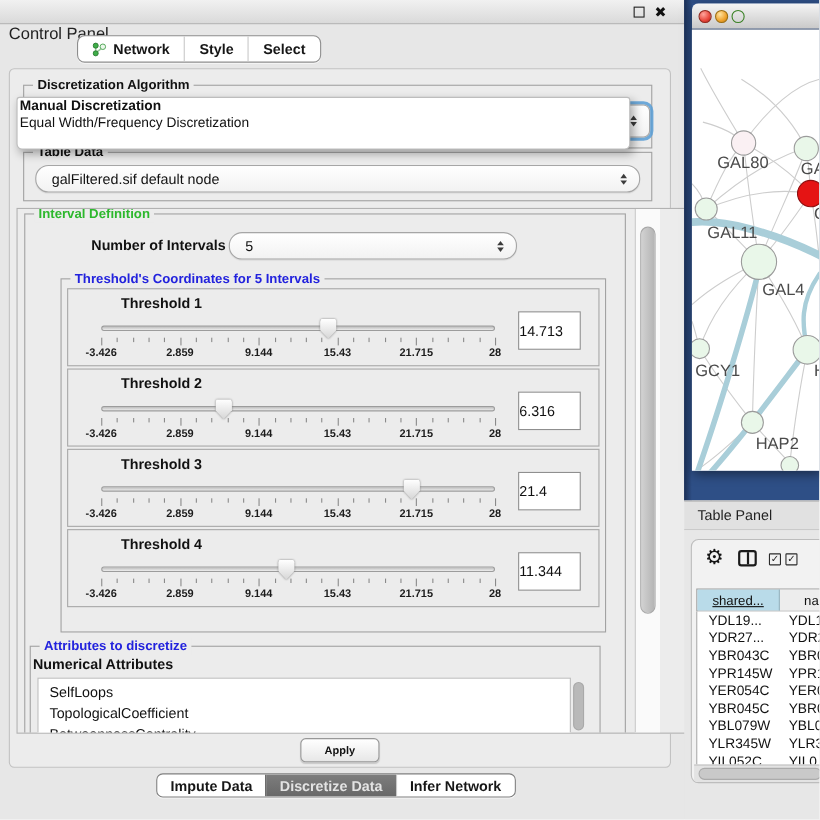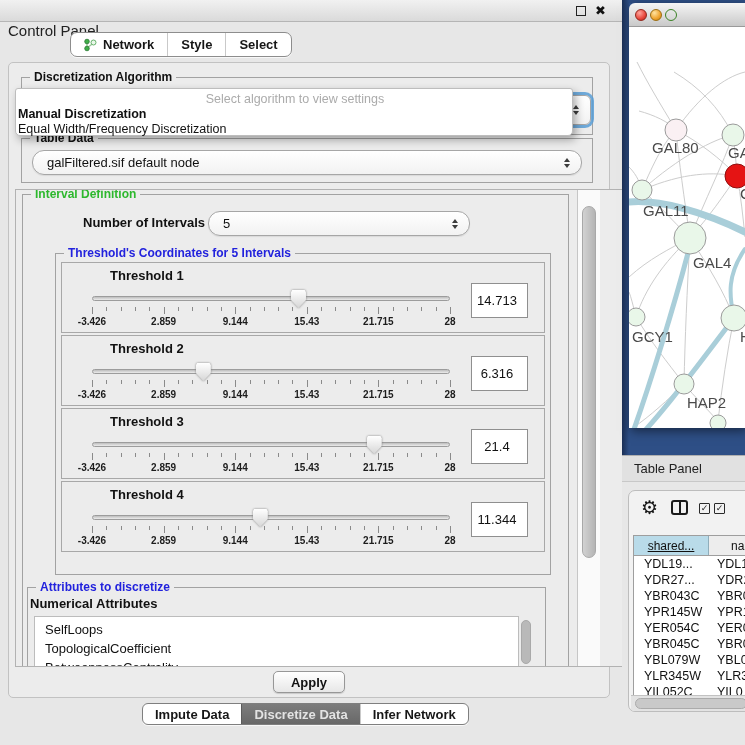--- a/index.html
+++ b/index.html
@@ -73,33 +73,33 @@
     background:linear-gradient(#bdbdbd,#ececec);}
   .sl-thumb{position:absolute;top:-7px;width:15px;height:18px;margin-left:-7.5px;filter:drop-shadow(0 0 1px #848484);}
   .sl-thumb .th{width:15px;height:18px;background:linear-gradient(#ffffff,#d6d6d6);
     clip-path:polygon(8% 0,92% 0,100% 12%,100% 55%,50% 100%,0 55%,0 12%);}
   .sl-ticks{position:absolute;left:0;top:11px;width:100%;height:8px;}
   .tick{position:absolute;top:0;width:1px;height:4px;background:#8a8a8a;}
   .tick.major{height:7px;}
   .sl-labels{position:absolute;left:0;top:20px;width:100%;height:12px;}
   .tick-label{position:absolute;transform:translateX(-50%);font-size:10px;font-weight:bold;color:#1c1c1c;white-space:nowrap;}
   .vfield{position:absolute;left:409px;top:20px;width:57px;height:35px;background:#fff;border:1px solid #8f8f8f;
-    font-size:13px;color:#111;text-align:center;padding:9px 5px 0 0;}
+    font-size:13px;color:#111;text-align:left;padding:9px 5px 0 0;}
 
   #attr-group{left:4px;top:392px;width:519px;height:200px;}
   #attr-header{position:absolute;left:2px;top:8px;font-size:13px;font-weight:bold;color:#111;}
   #attr-list{position:absolute;left:6px;top:28px;width:485px;height:150px;background:#fff;
     border:1px solid #bcbcbc;padding-top:3px;font-size:13px;color:#111;overflow:hidden;}
   .attr-item{padding-left:10px;line-height:19px;white-space:nowrap;}
   #attr-vsb-thumb{position:absolute;left:493px;top:32px;width:10px;height:44px;border-radius:5px;
     background:#b9b9b9;border:1px solid #a9a9a9;}
 
   #apply-btn{position:absolute;left:50%;top:608px;transform:translateX(-50%);width:72px;height:22px;
     background:linear-gradient(#ffffff,#e7e7e7);border:1px solid #979797;border-radius:5px;
-    font-size:13px;font-weight:bold;color:#111;display:flex;align-items:center;justify-content:center;
+    font-size:10px;font-weight:bold;color:#111;display:flex;align-items:center;justify-content:center;
     box-shadow:0 1px 1px rgba(0,0,0,.15);}
 
   #bottom-tabs{position:absolute;left:142px;top:703px;height:22px;}
   #bottom-tabs .seg{height:22px;border-radius:6px;border-color:#7f7f7f;}
   #bottom-tabs .s{padding:0 12px;}
 
   
   #right{position:absolute;left:622px;top:0;width:123px;height:580px;}
   #desktop{position:absolute;left:0;top:0;width:123px;height:455px;background:#2e4f86;}
   #desktop .edge-shadow{position:absolute;left:0;top:0;width:7px;height:455px;
@@ -182,21 +182,20 @@
         <span class="gtitle">Discretization Algorithm</span>
       </div>
       <div id="algo-combo" class="combo">
         <span class="arrs">
             <span class="tri-up"></span>
             <span class="tri-dn"></span>
           </span>
       </div>
 
       <div id="popup">
-        <div class="popup-row placeholder">Select algorithm to view settings</div>
         <div class="popup-row bold">Manual Discretization</div>
         <div class="popup-row">Equal Width/Frequency Discretization</div>
       </div>
 
       <div id="tabledata-group" class="group">
         <span class="gtitle">Table Data</span>
         <div id="tabledata-combo" class="combo">
           <span>galFiltered.sif default node</span>
           <span class="arrs">
               <span class="tri-up"></span>

